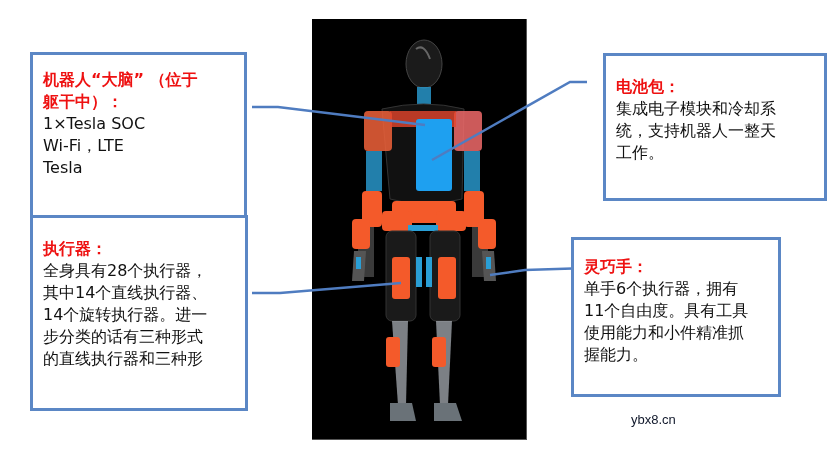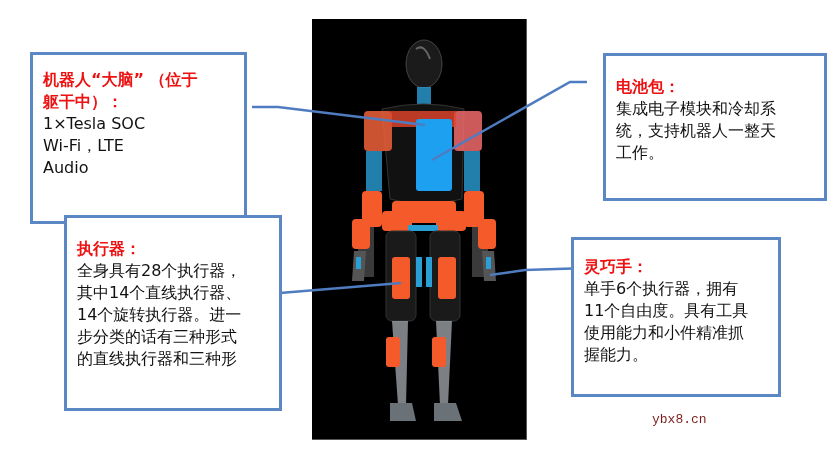--- a/index.html
+++ b/index.html
@@ -6,24 +6,24 @@
   body { width:831px; height:452px; position:relative; overflow:hidden;
          font-family:"DejaVu Sans","Liberation Sans",sans-serif; }
   .robot-panel { position:absolute; left:312px; top:19px; width:214px; height:420px;
                  background:#000; overflow:hidden; border-right:1px solid #555; border-bottom:1px solid #555; }
   .box { position:absolute; box-sizing:border-box; border:3px solid #5b87c5; background:#fff;
          padding:12px 8px 8px 10px; color:#111; font-size:16px; line-height:22px; }
   .box .title { color:#ee1111; font-weight:bold; }
   .box .line { white-space:nowrap; }
   #box-brain { left:30px; top:52px; width:217px; height:172px; padding-top:14px; }
   #box-battery { left:603px; top:53px; width:224px; height:148px; padding-top:20px; }
-  #box-actuator { left:30px; top:215px; width:218px; height:196px; padding-top:20px;margin-left:34px; }
+  #box-actuator { left:30px; top:215px; width:218px; height:196px; padding-top:20px; }
   #box-hand { left:571px; top:237px; width:210px; height:160px; padding-top:16px; }
-  .watermark { position:absolute; left:652px; top:412px; font-family:Liberation Mono, monospace;
-               font-size:13px; color:#7f1d1d; }
+  .watermark { position:absolute; left:631px; top:412px; font-family:Liberation Sans, sans-serif;
+               font-size:13px; color:#0f172a; }
   svg.lines { position:absolute; left:0; top:0; width:831px; height:452px; pointer-events:none; }
 </style>
 </head>
 <body>
 
 <div class="robot-panel">
   <svg width="214" height="420" viewBox="0 0 214 420">
 
     <ellipse cx="112" cy="45" rx="18" ry="24" fill="#1b1b1b" stroke="#444" stroke-width="1"></ellipse>
     <path d="M104 30 Q112 24 118 40" stroke="#666" stroke-width="2" fill="none"></path>
@@ -80,21 +80,21 @@
   <polyline points="587,82 570,82 432,160" fill="none" stroke="#4f7cc0" stroke-width="2.5"></polyline>
   <polyline points="252,293 280,293 401,283" fill="none" stroke="#4f7cc0" stroke-width="2.5"></polyline>
   <polyline points="588,268 525,270 490,275" fill="none" stroke="#4f7cc0" stroke-width="2.5"></polyline>
 </svg>
 
 <div class="box" id="box-brain">
   <div class="title line">机器人“大脑” （位于</div>
   <div class="title line">躯干中）：</div>
   <div class="line">1×Tesla SOC</div>
   <div class="line">Wi-Fi，LTE</div>
-  <div class="line">Audio</div>
+  <div class="line">Tesla</div>
 </div>
 
 <div class="box" id="box-battery">
   <div class="title line">电池包：</div>
   <div class="line">集成电子模块和冷却系</div>
   <div class="line">统，支持机器人一整天</div>
   <div class="line">工作。</div>
 </div>
 
 <div class="box" id="box-actuator">

